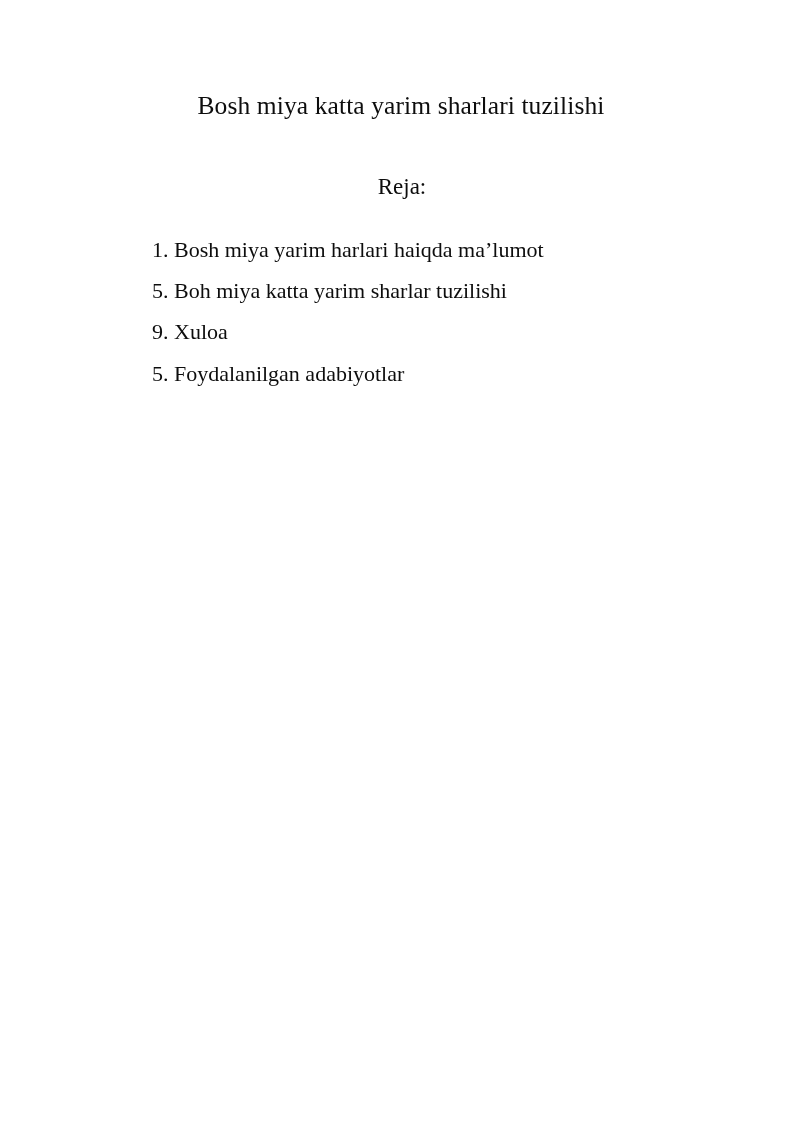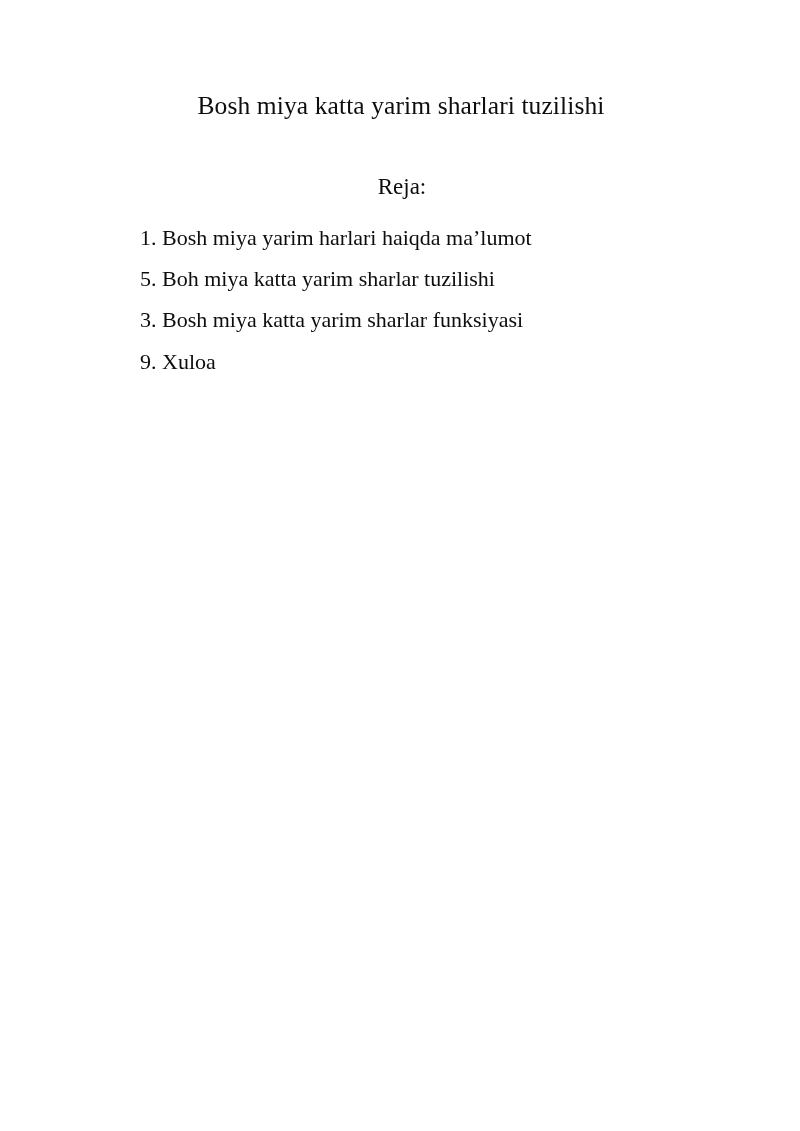--- a/index.html
+++ b/index.html
@@ -48,21 +48,21 @@
     font-weight: 400;
     transform: translateX(2px);
   }
 
   
   .plan-list {
     position: absolute;
     top: 227px;
     left: 140px;
     width: 560px;
-    margin: 0;
+    margin: 12px;
     padding: 0;
     list-style: none;
   }
 
   .plan-list .list-item {
     font-size: 22px;
     line-height: 1.0;
     margin: 0 0 19.2px 0;
     white-space: nowrap;
     font-weight: 400;
@@ -77,17 +77,17 @@
 
 <div class="page">
 
   <h1 class="doc-title">Bosh miya katta yarim sharlari tuzilishi</h1>
 
   <div class="plan-heading">Reja:</div>
 
   <ol class="plan-list">
     <li class="list-item">1. Bosh miya yarim harlari haiqda ma’lumot</li>
     <li class="list-item">5. Boh miya katta yarim sharlar tuzilishi</li>
-    <li class="list-item">3. Bosh miya katta yarim sharlar funksiyasi</li>
     <li class="list-item">9. Xuloa</li>
+    <li class="list-item">5. Foydalanilgan adabiyotlar</li>
   </ol>
 
 </div>
 
 </body></html>

